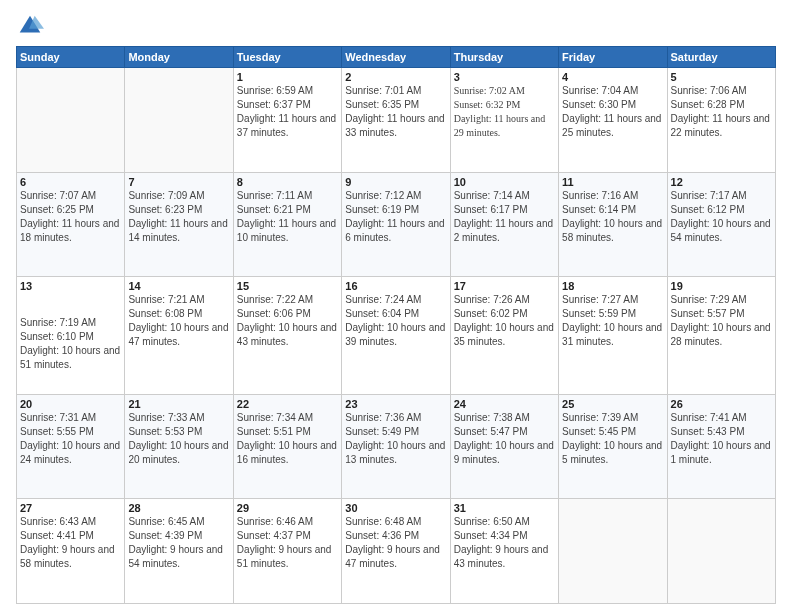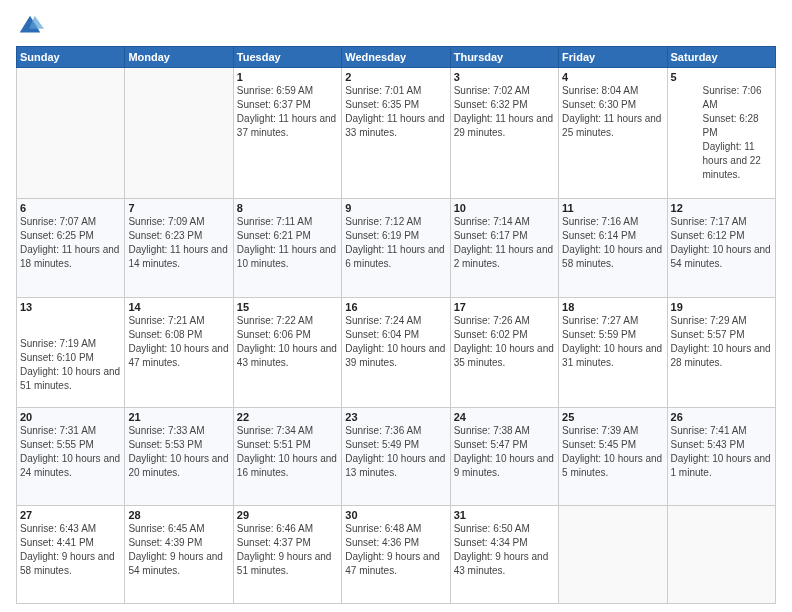--- a/index.html
+++ b/index.html
@@ -152,33 +152,33 @@
 Daylight: 11 hours and 37 minutes.</div>
           </td>
           <td>
             <div class="day-number">2</div>
             <div class="day-info" style="white-space: pre-line;">Sunrise: 7:01 AM
 Sunset: 6:35 PM
 Daylight: 11 hours and 33 minutes.</div>
           </td>
           <td>
             <div class="day-number">3</div>
-            <div class="day-info" style="white-space: pre-line;">Sunrise: 7:02 AM
+            <div class="day-info" style="white-space: pre-line; font-family: Liberation Serif, serif;">Sunrise: 7:02 AM
 Sunset: 6:32 PM
 Daylight: 11 hours and 29 minutes.</div>
           </td>
           <td>
             <div class="day-number">4</div>
-            <div class="day-info" style="white-space: pre-line;">Sunrise: 8:04 AM
+            <div class="day-info" style="white-space: pre-line;">Sunrise: 7:04 AM
 Sunset: 6:30 PM
 Daylight: 11 hours and 25 minutes.</div>
           </td>
           <td>
             <div class="day-number">5</div>
-            <div class="day-info" style="white-space: pre-line; margin-left: 32px;">Sunrise: 7:06 AM
+            <div class="day-info" style="white-space: pre-line;">Sunrise: 7:06 AM
 Sunset: 6:28 PM
 Daylight: 11 hours and 22 minutes.</div>
           </td>
         </tr>
         <tr>
           <td>
             <div class="day-number">6</div>
             <div class="day-info" style="white-space: pre-line;">Sunrise: 7:07 AM
 Sunset: 6:25 PM
 Daylight: 11 hours and 18 minutes.</div>

